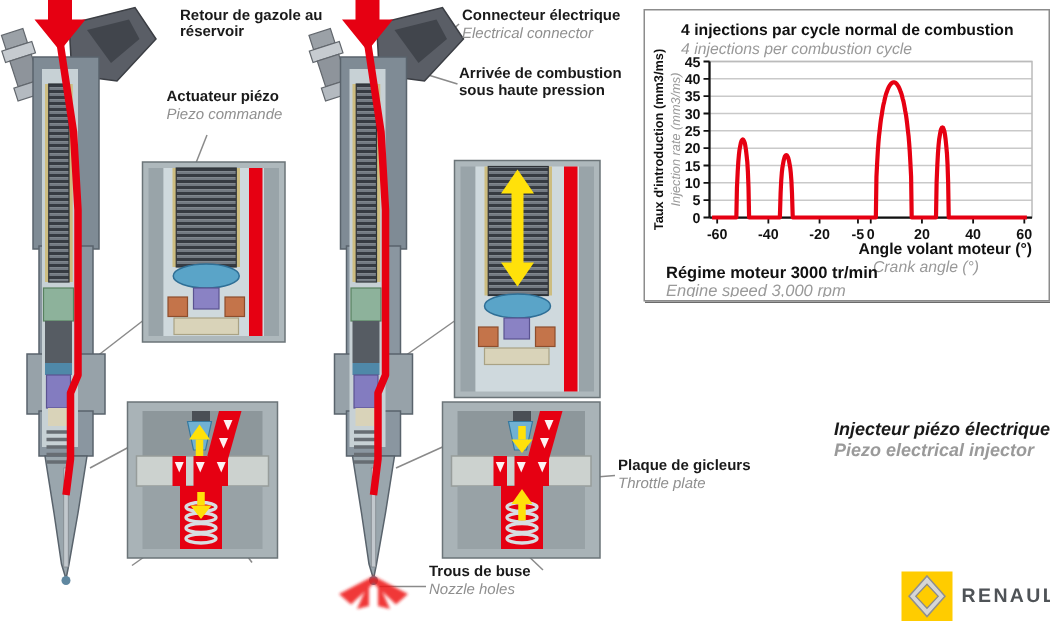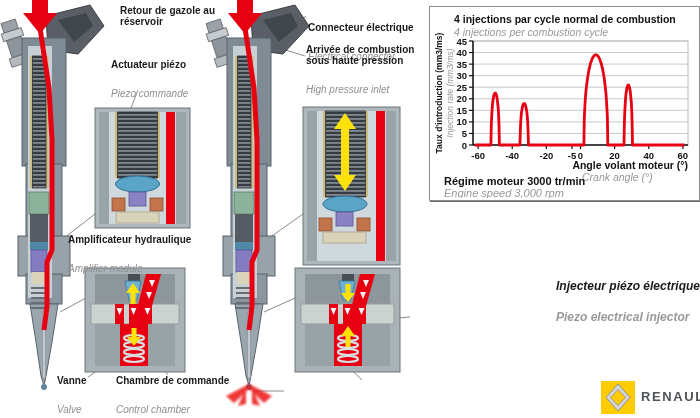--- a/index.html
+++ b/index.html
@@ -1,20 +1,20 @@
 <!DOCTYPE html>
 <html><head>
 <meta charset="utf-8">
 <style>
   html,body{margin:0;padding:0;background:#fff;}
   #stage{position:relative;width:700px;height:418px;background:#ffffff;overflow:hidden;
          font-family:"Liberation Sans",sans-serif;}
   #diagram{position:absolute;left:0;top:0;}
   .lbl{position:absolute;font-weight:bold;font-size:10px;color:#1a1a1a;line-height:1.12;}
-  .lbl .en{font-weight:normal;font-style:italic;color:#8f8f8f;margin-top:18px;}
+  .lbl .en{font-weight:normal;font-style:italic;color:#8f8f8f;margin-top:1px;}
   .title-lbl{font-size:12px;}
   .title-lbl .fr{font-style:italic;}
   .title-lbl .en{font-weight:bold;font-style:italic;color:#9a9a9a;}
   #chart-box{position:absolute;left:429px;top:6px;width:269px;height:193px;background:#fff;
              border:1px solid #8c8c8c;box-shadow:1px 1px 0 #6b6b6b;}
   #logo{position:absolute;left:601px;top:381px;width:99px;height:34px;}
   #logo .badge{position:absolute;left:0;top:0;width:34px;height:33px;background:#ffcc00;}
   #logo .brand{position:absolute;left:40px;top:8px;font-weight:bold;font-size:13px;
                letter-spacing:1.6px;color:#4f5357;}
 </style>
@@ -202,41 +202,34 @@
     </g>
   </svg>
 
   <div class="lbl" style="left:120px;top:5px;width:100px">
     <div class="fr">Retour de gazole au réservoir</div>
   </div>
   <div class="lbl" style="left:111px;top:59px;width:100px">
     <div class="fr">Actuateur piézo</div>
     <div class="en">Piezo commande</div>
   </div>
-  <div class="lbl" style="left:308px;top:22px;width:130px">
+  <div class="lbl" style="left:308px;top:5px;width:130px">
     <div class="fr">Connecteur électrique</div>
     <div class="en">Electrical connector</div>
   </div>
   <div class="lbl" style="left:306px;top:44px;width:130px">
     <div class="fr">Arrivée de combustion sous haute pression</div>
-    <div class="en">High pressure inlet</div>
-  </div>
-  <div class="lbl" style="left:68px;top:234px;width:190px">
-    <div class="fr">Amplificateur hydraulique</div>
-    <div class="en">Amplifier module</div>
-  </div>
-  <div class="lbl" style="left:57px;top:375px;width:60px">
-    <div class="fr">Vanne</div>
-    <div class="en">Valve</div>
-  </div>
-  <div class="lbl" style="left:116px;top:375px;width:140px">
-    <div class="fr">Chambre de commande</div>
-    <div class="en">Control chamber</div>
+  </div>
+  <div class="lbl" style="left:286px;top:376px;width:80px">
+    <div class="fr">Trous de buse</div>
+    <div class="en">Nozzle holes</div>
   </div>
   <div class="lbl" style="left:412px;top:305px;width:110px">
+    <div class="fr">Plaque de gicleurs</div>
+    <div class="en">Throttle plate</div>
   </div>
   <div class="lbl title-lbl" style="left:556px;top:280px;width:150px">
     <div class="fr">Injecteur piézo électrique</div>
     <div class="en">Piezo electrical injector</div>
   </div>
 
   <div id="chart-box">
     <svg id="chart-svg" width="267" height="191" viewBox="0 0 267 191">
         <line x1="43" x2="258" y1="126.44444444444444" y2="126.44444444444444" stroke="#c9c9c9" stroke-width="1"></line>
         <line x1="43" x2="258" y1="114.88888888888889" y2="114.88888888888889" stroke="#c9c9c9" stroke-width="1"></line>

